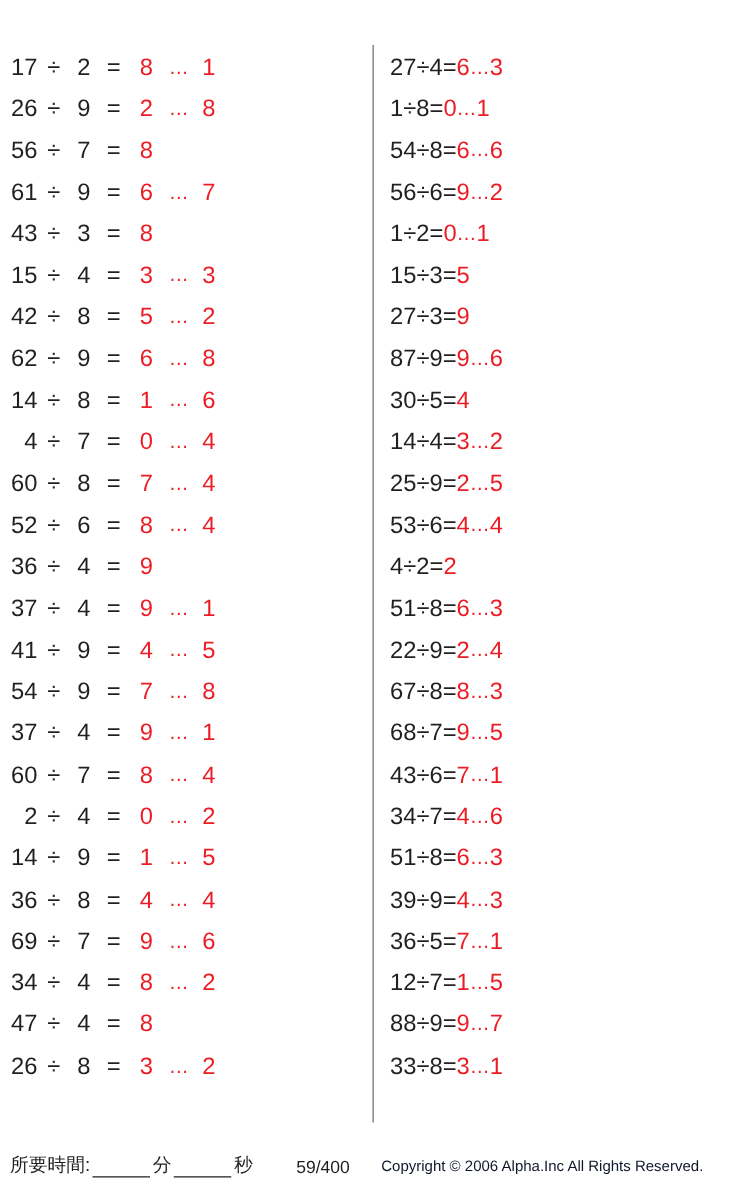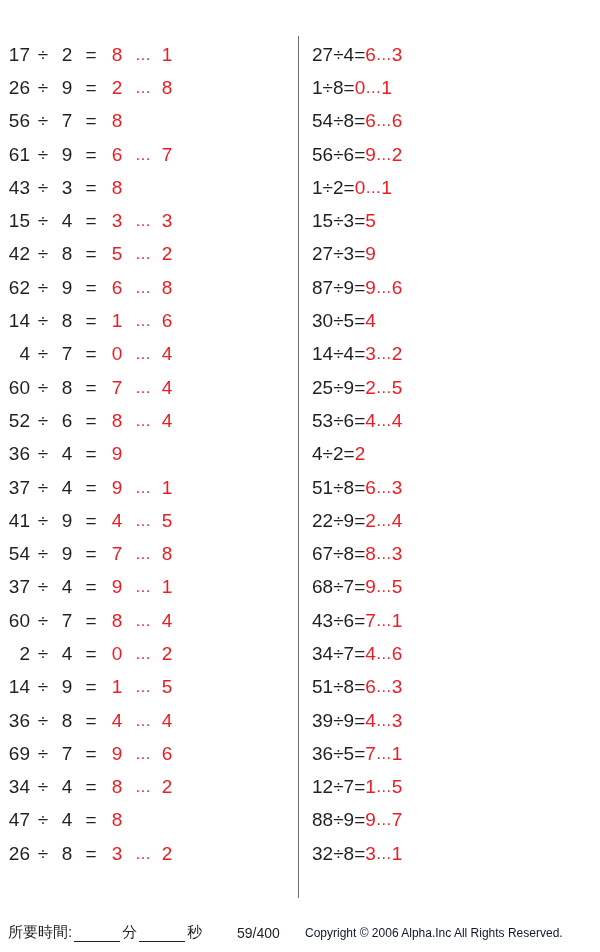--- a/index.html
+++ b/index.html
@@ -579,21 +579,21 @@
         <div class="problem-row">
           <span class="cell num-a">88</span>
           <span class="cell op">÷</span>
           <span class="cell num-b">9</span>
           <span class="cell eq">=</span>
           <span class="cell ans">9</span>
           <span class="cell dots">…</span>
           <span class="cell rem">7</span>
         </div>
         <div class="problem-row">
-          <span class="cell num-a">32</span>
+          <span class="cell num-a">33</span>
           <span class="cell op">÷</span>
           <span class="cell num-b">8</span>
           <span class="cell eq">=</span>
           <span class="cell ans">3</span>
           <span class="cell dots">…</span>
           <span class="cell rem">1</span>
         </div>
       </div>
   </div>
 

